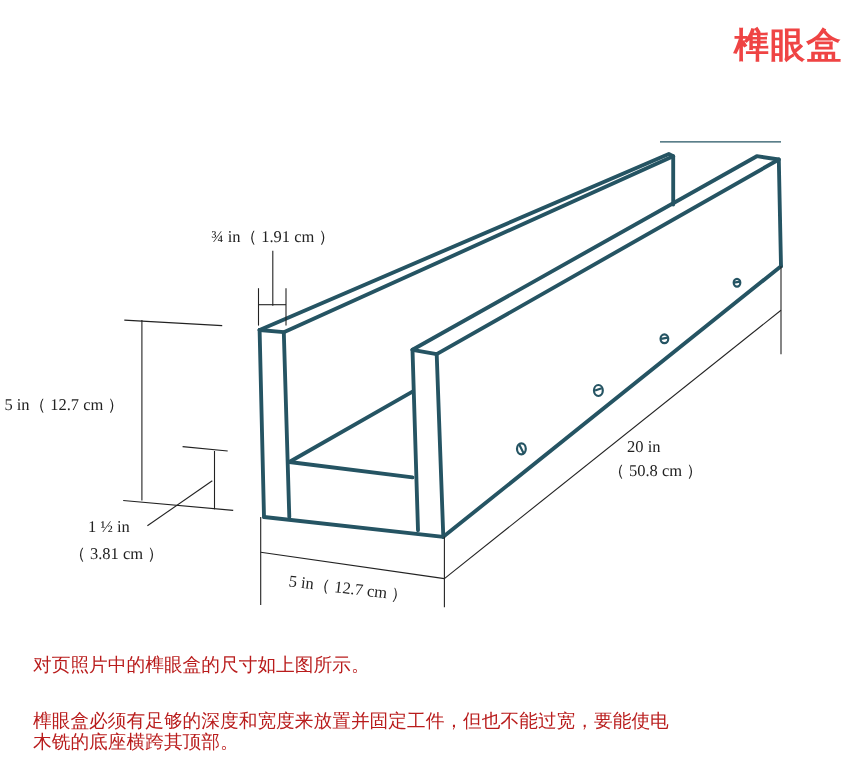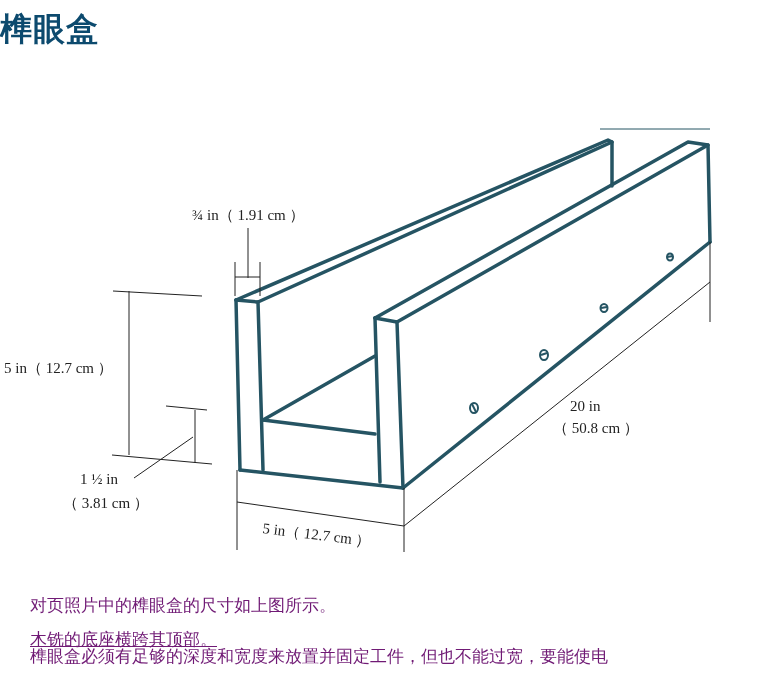--- a/index.html
+++ b/index.html
@@ -1,20 +1,20 @@
 <!DOCTYPE html>
 <html><head>
 <meta charset="utf-8">
 <style>
   html,body{margin:0;padding:0;background:#ffffff;}
   body{width:766px;height:691px;position:relative;overflow:hidden;font-family:"DejaVu Sans",sans-serif;}
-  .title{position:absolute;left:0;top:8px;width:766px;text-align:left;font-family:"DejaVu Serif",serif;font-weight:bold;font-size:32px;color:#0c4a6e;letter-spacing:1px;}
+  .title{position:absolute;left:0;top:20px;width:766px;text-align:right;font-family:"DejaVu Serif",serif;font-weight:bold;font-size:32px;color:#ef4444;letter-spacing:1px;}
   svg.diagram{position:absolute;left:0;top:0;}
   .dim{font-family:"Liberation Serif",serif;font-size:15px;fill:#222;}
-  .caption{position:absolute;left:30px;width:736px;font-size:17px;color:#701a75;line-height:30px;}
+  .caption{position:absolute;left:30px;width:736px;font-size:17px;color:#b91c1c;line-height:30px;}
 </style>
 </head>
 <body>
 
 <div class="title">榫眼盒</div>
 
 <svg class="diagram" width="766" height="580" viewBox="0 0 766 580" xmlns="http://www.w3.org/2000/svg">
   <g fill="none" stroke="#255463" stroke-width="3.5" stroke-linejoin="round" stroke-linecap="round">
 
     <path d="M236 300 L608 140 L612 142 L612 186"></path>
@@ -78,13 +78,13 @@
   <text class="dim" x="4" y="373">5 in（ 12.7 cm ）</text>
   <text class="dim" x="80" y="484">1 ½ in</text>
   <text class="dim" x="63" y="508">（ 3.81 cm ）</text>
   <text class="dim" x="262" y="533" transform="rotate(7 262 533)">5 in（ 12.7 cm ）</text>
   <text class="dim" x="570" y="411">20 in</text>
   <text class="dim" x="553" y="433">（ 50.8 cm ）</text>
 </svg>
 
 <div class="caption" style="top:590px;">对页照片中的榫眼盒的尺寸如上图所示。</div>
 <div class="caption" style="top:641px;">榫眼盒必须有足够的深度和宽度来放置并固定工件，但也不能过宽，要能使电</div>
-<div class="caption" style="top:624px;text-decoration:underline;">木铣的底座横跨其顶部。</div>
+<div class="caption" style="top:660px;">木铣的底座横跨其顶部。</div>
 
 </body></html>

